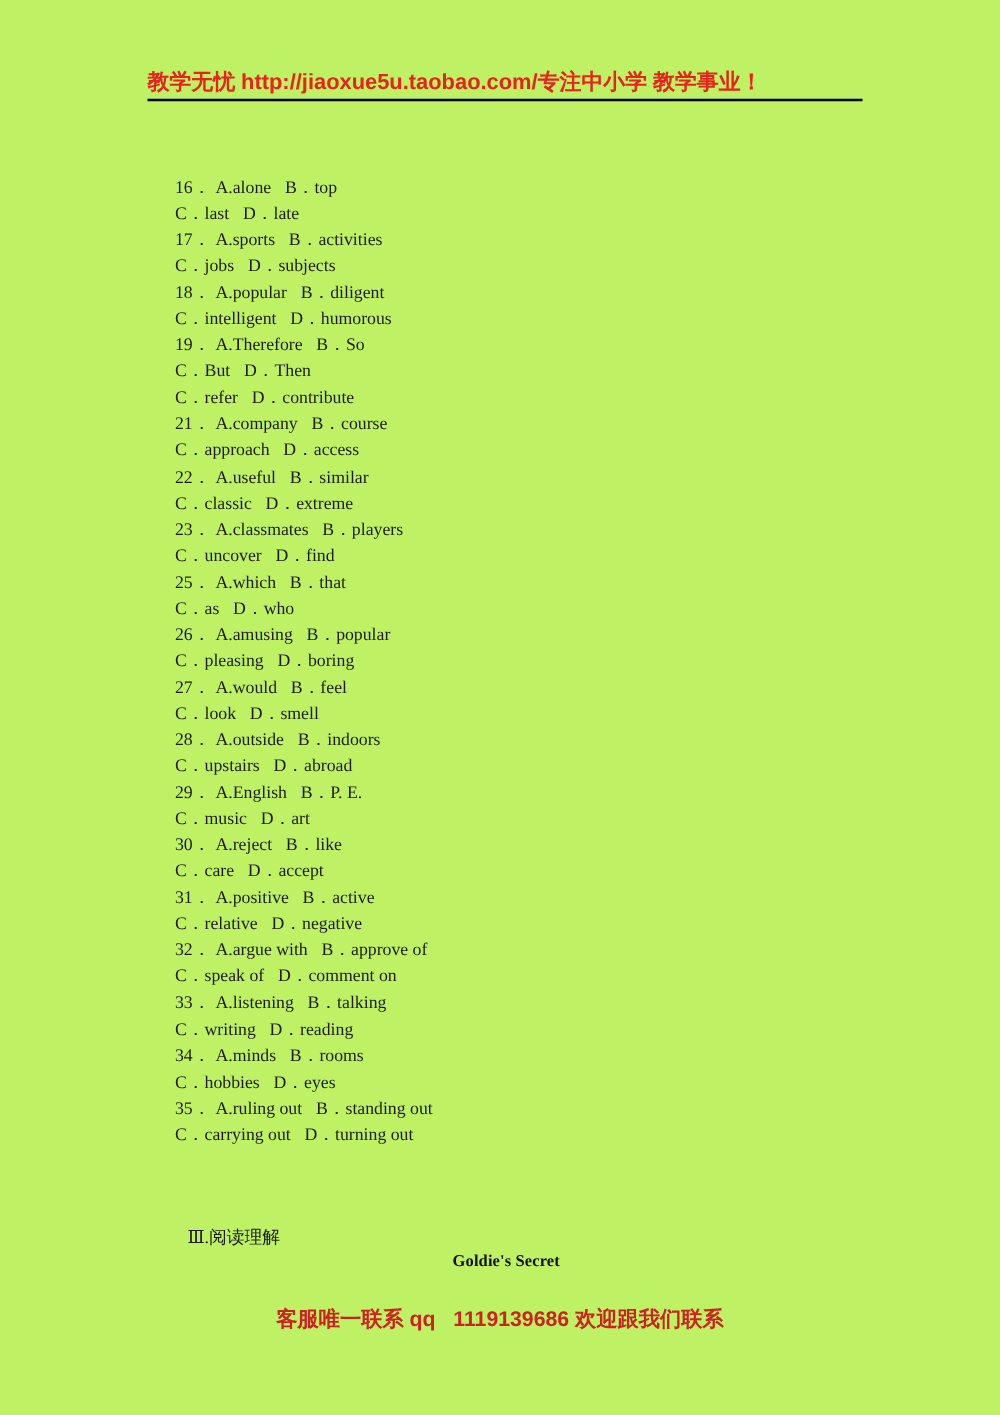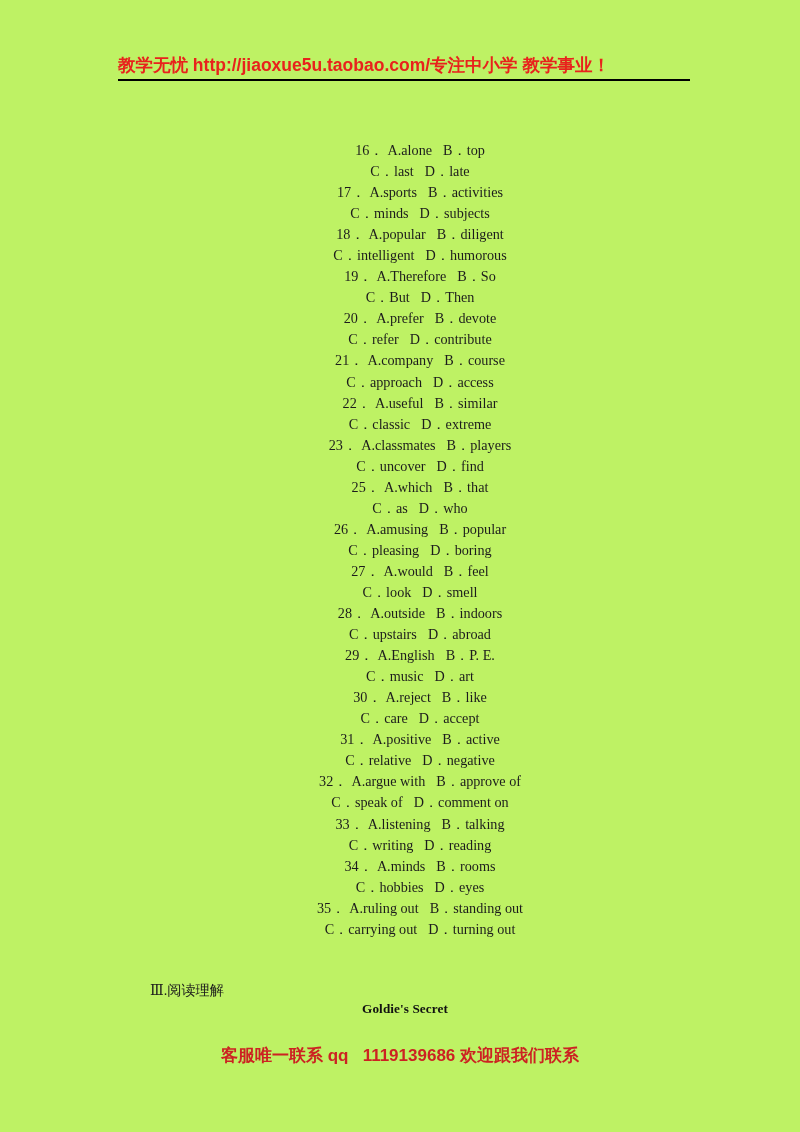--- a/index.html
+++ b/index.html
@@ -51,21 +51,20 @@
     left: 140px;
     top: 140px;
     width: 560px;
   }
   .q-line {
     font-size: 14.2px;
     line-height: 21.05px;
     white-space: nowrap;
     color: #1c1c1c;
     font-family: "Liberation Serif", "DejaVu Serif", serif;
-    text-align: center;
   }
   .q-num {
     display: inline;
   }
   .opt-gap-sm { display: inline-block; width: 4px; }
   .opt-gap-md { display: inline-block; width: 11px; }
 
   
   .section-heading {
     position: absolute;
@@ -119,26 +118,25 @@
 
   <div class="header-banner">
     <div class="header-text">教学无忧 http://jiaoxue5u.taobao.com/专注中小学  教学事业！</div>
     <div class="header-rule"></div>
   </div>
 
   <div class="question-list" id="question-list">
       <div class="q-line"><span class="q-num">16．</span><span class="opt-gap-sm"></span><span>A.alone</span><span class="opt-gap-md"></span><span>B．top</span></div>
       <div class="q-line"><span>C．last</span><span class="opt-gap-md"></span><span>D．late</span></div>
       <div class="q-line"><span class="q-num">17．</span><span class="opt-gap-sm"></span><span>A.sports</span><span class="opt-gap-md"></span><span>B．activities</span></div>
-      <div class="q-line"><span>C．minds</span><span class="opt-gap-md"></span><span>D．subjects</span></div>
+      <div class="q-line"><span>C．jobs</span><span class="opt-gap-md"></span><span>D．subjects</span></div>
       <div class="q-line"><span class="q-num">18．</span><span class="opt-gap-sm"></span><span>A.popular</span><span class="opt-gap-md"></span><span>B．diligent</span></div>
       <div class="q-line"><span>C．intelligent</span><span class="opt-gap-md"></span><span>D．humorous</span></div>
       <div class="q-line"><span class="q-num">19．</span><span class="opt-gap-sm"></span><span>A.Therefore</span><span class="opt-gap-md"></span><span>B．So</span></div>
       <div class="q-line"><span>C．But</span><span class="opt-gap-md"></span><span>D．Then</span></div>
-      <div class="q-line"><span class="q-num">20．</span><span class="opt-gap-sm"></span><span>A.prefer</span><span class="opt-gap-md"></span><span>B．devote</span></div>
       <div class="q-line"><span>C．refer</span><span class="opt-gap-md"></span><span>D．contribute</span></div>
       <div class="q-line"><span class="q-num">21．</span><span class="opt-gap-sm"></span><span>A.company</span><span class="opt-gap-md"></span><span>B．course</span></div>
       <div class="q-line"><span>C．approach</span><span class="opt-gap-md"></span><span>D．access</span></div>
       <div class="q-line"><span class="q-num">22．</span><span class="opt-gap-sm"></span><span>A.useful</span><span class="opt-gap-md"></span><span>B．similar</span></div>
       <div class="q-line"><span>C．classic</span><span class="opt-gap-md"></span><span>D．extreme</span></div>
       <div class="q-line"><span class="q-num">23．</span><span class="opt-gap-sm"></span><span>A.classmates</span><span class="opt-gap-md"></span><span>B．players</span></div>
       <div class="q-line"><span>C．uncover</span><span class="opt-gap-md"></span><span>D．find</span></div>
       <div class="q-line"><span class="q-num">25．</span><span class="opt-gap-sm"></span><span>A.which</span><span class="opt-gap-md"></span><span>B．that</span></div>
       <div class="q-line"><span>C．as</span><span class="opt-gap-md"></span><span>D．who</span></div>
       <div class="q-line"><span class="q-num">26．</span><span class="opt-gap-sm"></span><span>A.amusing</span><span class="opt-gap-md"></span><span>B．popular</span></div>

